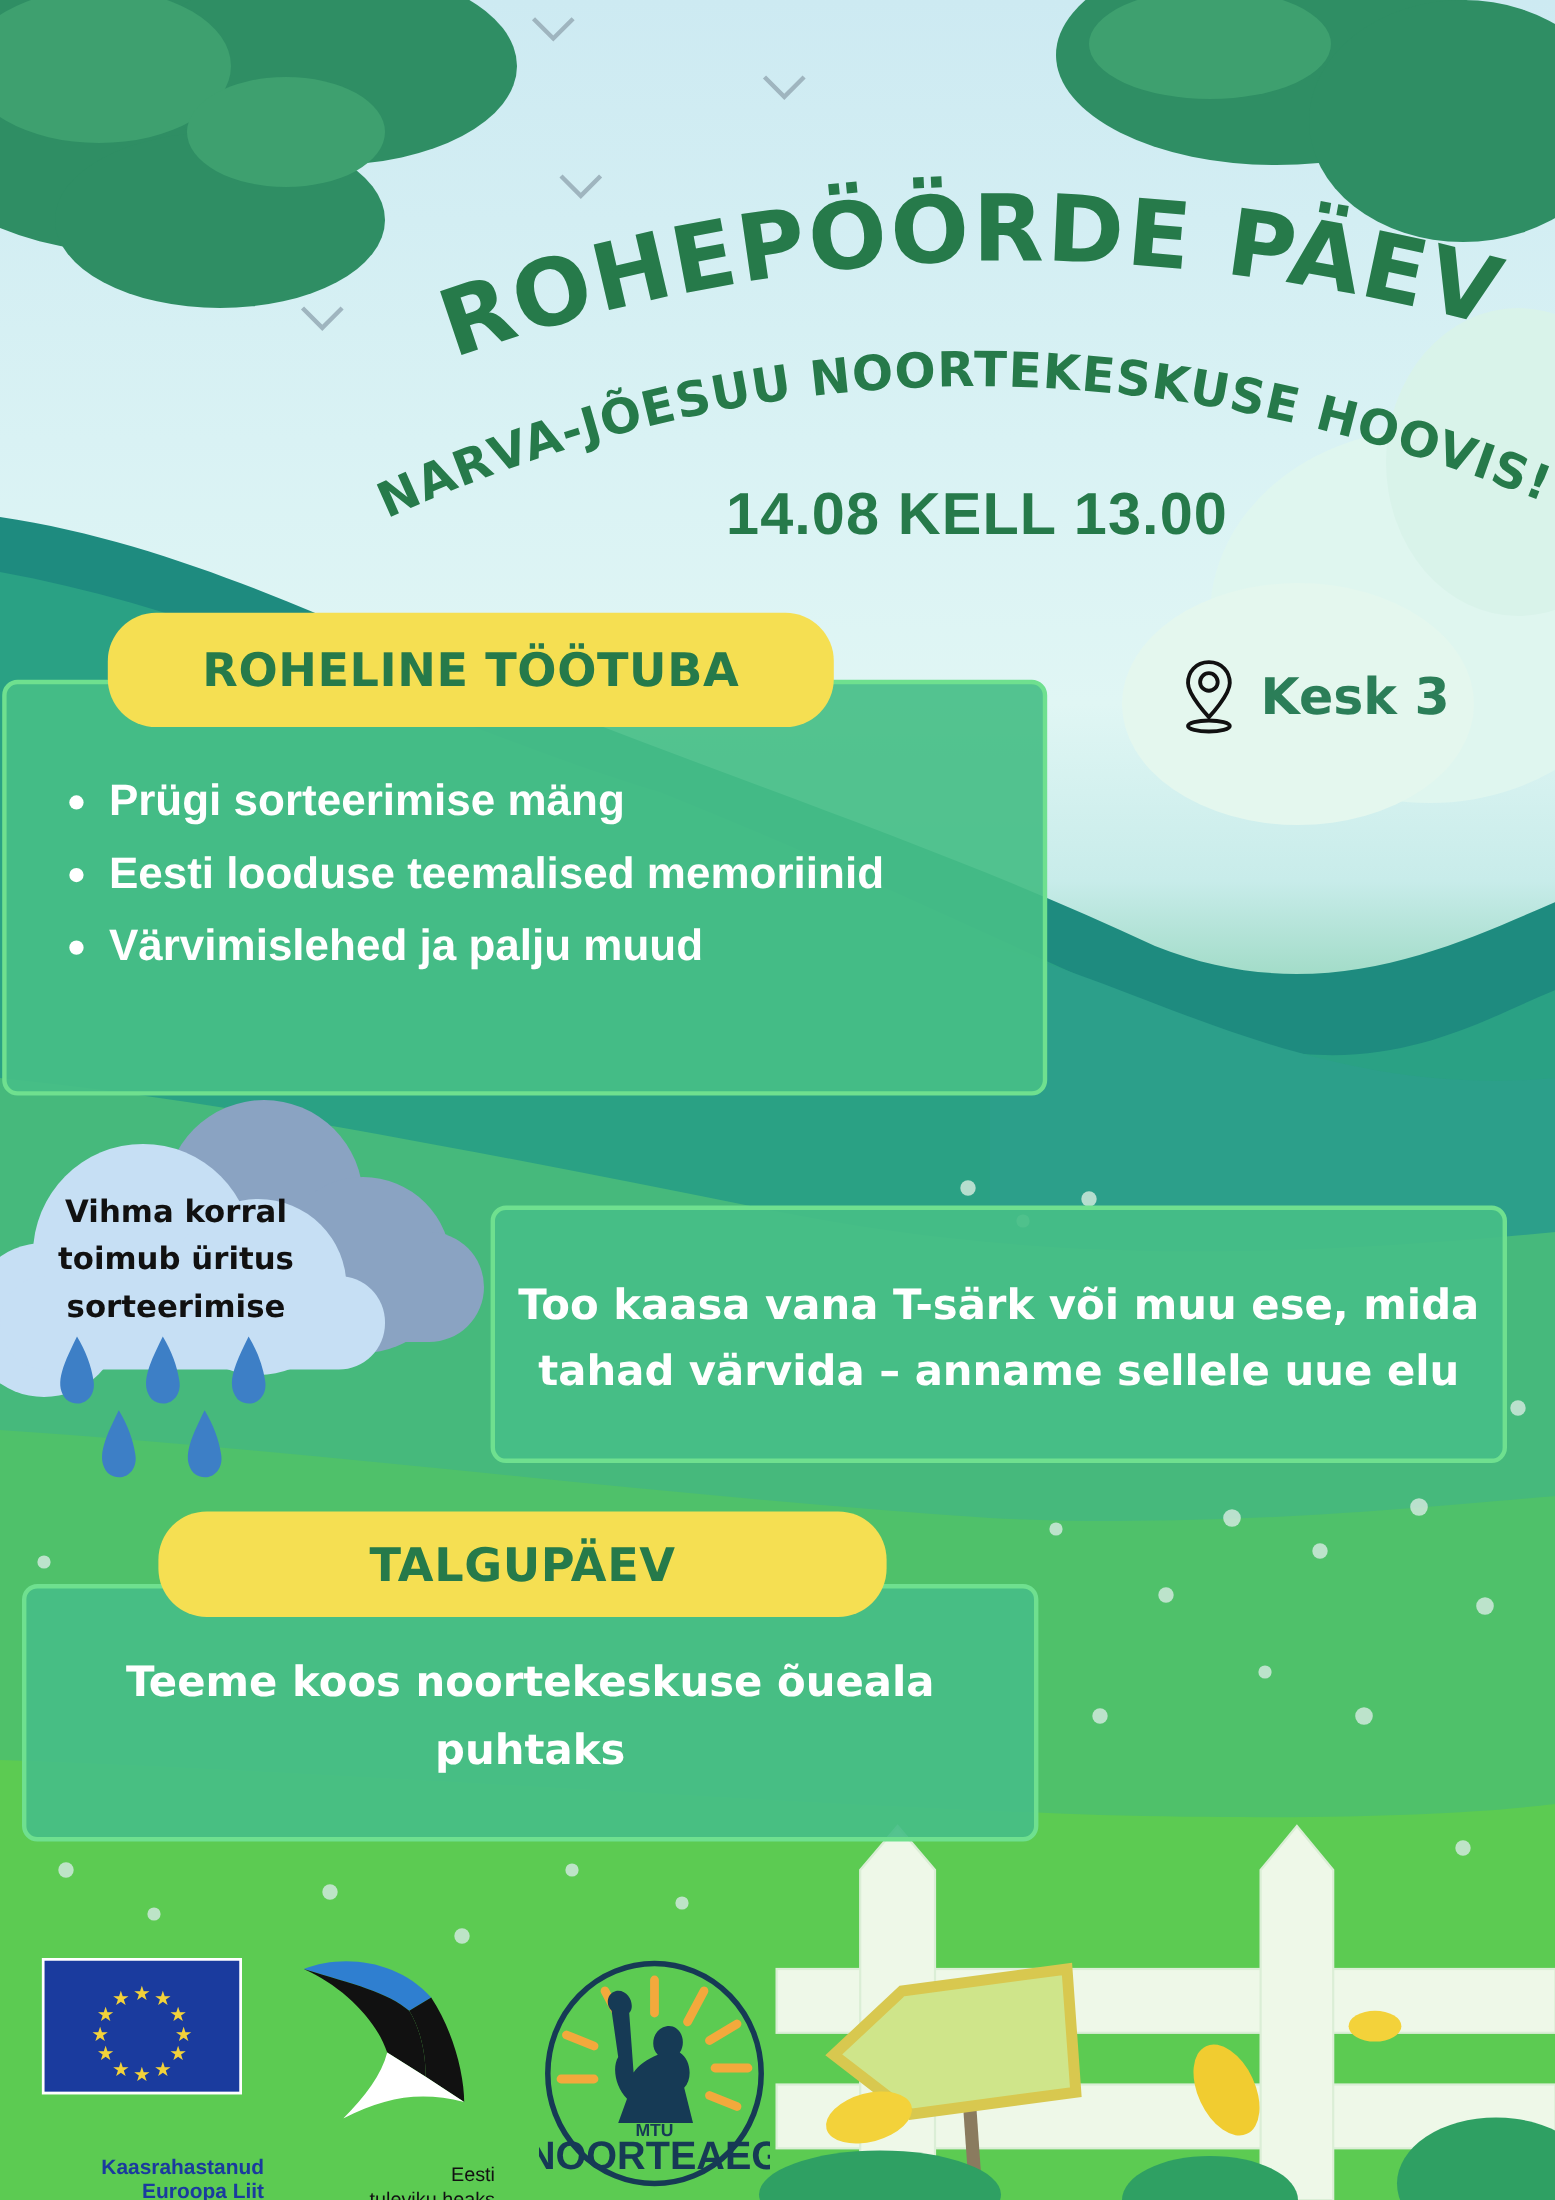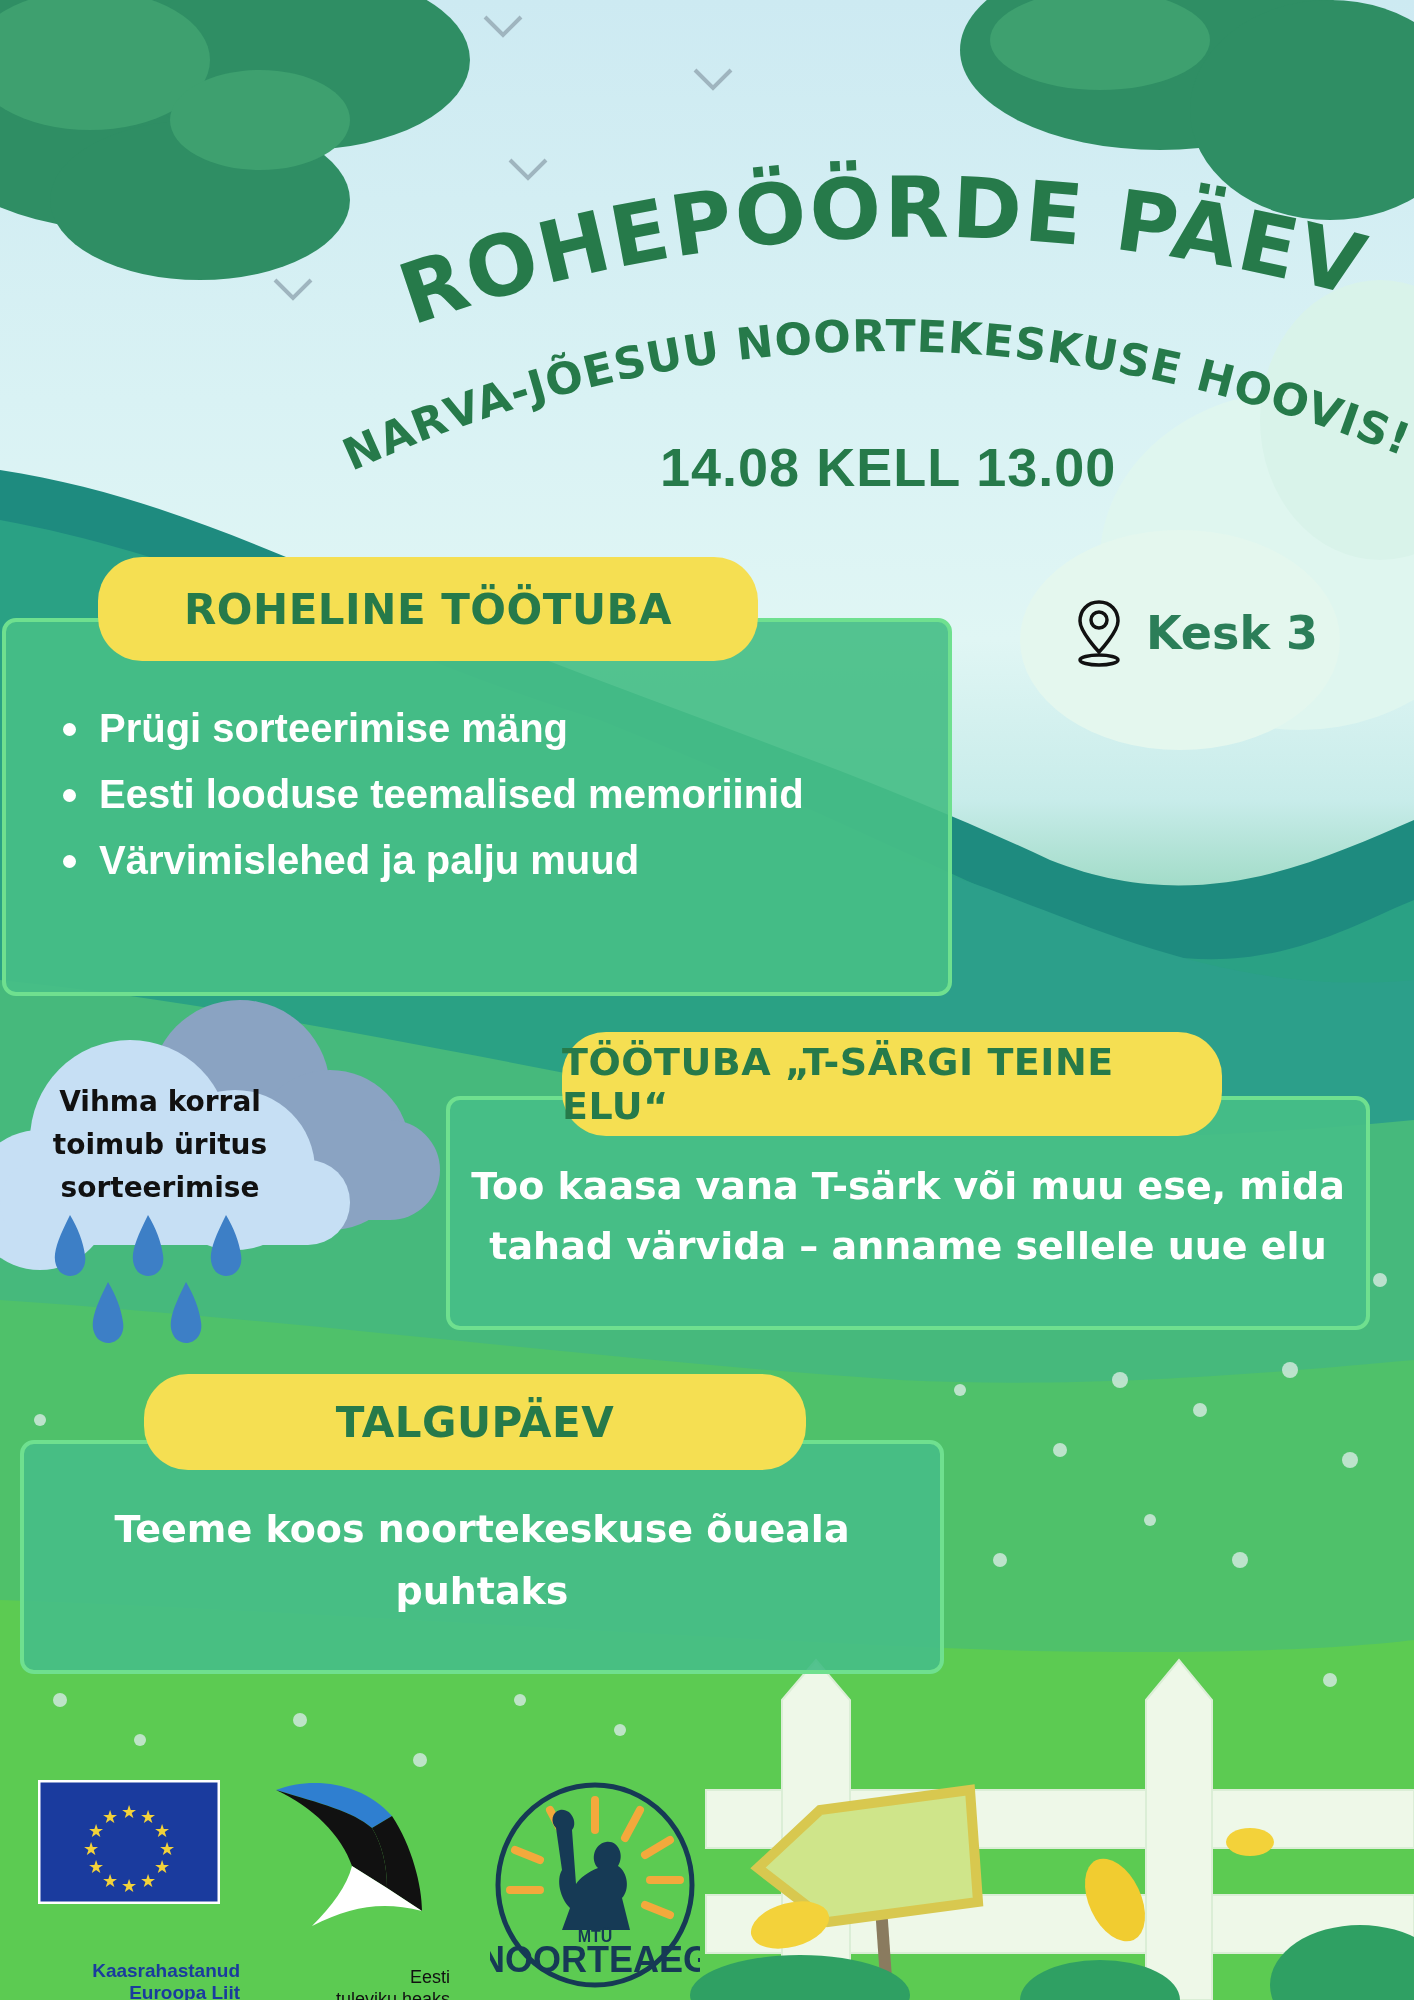--- a/index.html
+++ b/index.html
@@ -158,21 +158,20 @@
       <path d="M186 282 C171 312 166 327 176 339 C188 349 204 339 201 322 C199 309 194 295 186 282 Z"></path>
     </g>
   </svg>
   <div class="layer" style="left:40px;top:1080px;width:240px;text-align:center;color:#111;font-weight:bold;font-size:28px;line-height:43px;font-family:'DejaVu Sans',sans-serif;">
     <div>Vihma korral</div>
     <div>toimub üritus</div>
     <div>sorteerimise</div>
   </div>
 
   <div class="panel" style="left:446px;top:1096px;width:924px;height:234px;"></div>
-  <div class="pill" style="left:562px;top:1032px;width:660px;height:104px;font-size:38px;">TÖÖTUBA „T-SÄRGI TEINE ELU“</div>
   <div class="panel-text" style="left:446px;top:1156px;width:924px;font-size:38px;line-height:60px;">
     <div>Too kaasa vana T-särk või muu ese, mida</div>
     <div>tahad värvida – anname sellele uue elu</div>
   </div>
 
   <div class="panel" style="left:20px;top:1440px;width:924px;height:234px;"></div>
   <div class="pill" style="left:144px;top:1374px;width:662px;height:96px;font-size:42px;">TALGUPÄEV</div>
   <div class="panel-text" style="left:20px;top:1498px;width:924px;font-size:38px;line-height:62px;">
     <div>Teeme koos noortekeskuse õueala</div>
     <div>puhtaks</div>

